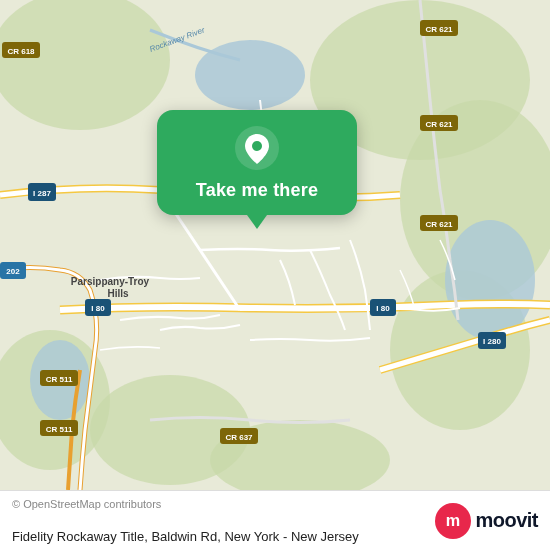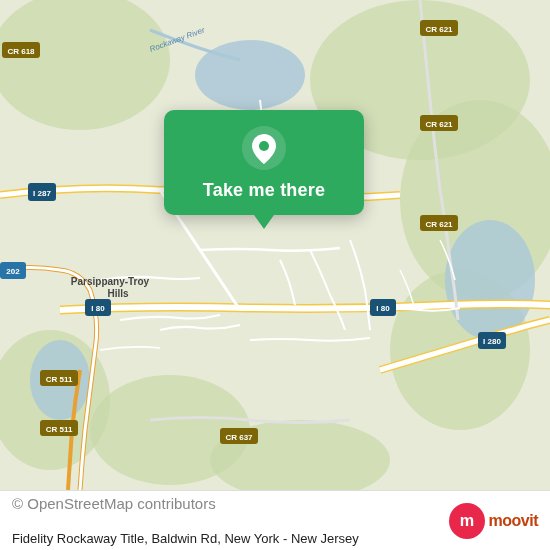--- a/index.html
+++ b/index.html
@@ -22,24 +22,24 @@
     
     #map-svg {
       width: 100%;
       height: 100%;
     }
 
     
     #popup-card {
       position: absolute;
       top: 110px;
-      left: 164px;
+      left: 157px;
       width: 200px;
       background: #2eaa5e;
-      border-radius: 10px;
+      border-radius: 16px;
       display: flex;
       flex-direction: column;
       align-items: center;
       padding: 16px 16px 14px 16px;
       box-shadow: 0 4px 16px rgba(0,0,0,0.25);
       cursor: pointer;
     }
 
     #popup-card::after {
       content: '';
@@ -81,21 +81,21 @@
     }
 
     #bottom-left {
       flex: 1;
       display: flex;
       flex-direction: column;
       justify-content: center;
     }
 
     #copyright-text {
-      font-size: 15px;
+      font-size: 11px;
       color: #888;
       margin-bottom: 19px;
     }
 
     #location-title {
       font-size: 13px;
       color: #222;
       font-weight: 500;
     }
 
@@ -232,15 +232,15 @@
     <span id="location-title">Fidelity Rockaway Title, Baldwin Rd, New York - New Jersey</span>
   </div>
   <div id="moovit-logo">
 
     <svg class="moovit-m" viewBox="0 0 40 40" xmlns="http://www.w3.org/2000/svg">
 
       <circle cx="20" cy="20" r="20" fill="#e8274b"></circle>
 
       <text x="20" y="26" text-anchor="middle" fill="white" font-size="18" font-weight="900" font-family="Arial">m</text>
     </svg>
-    <span style="font-size:16px; font-weight:700; color:#c2410c; letter-spacing:-0.5px;">moovit</span>
+    <span style="font-size:20px; font-weight:700; color:#0f172a; letter-spacing:-0.5px;">moovit</span>
   </div>
 </div>
 
 </body></html>

